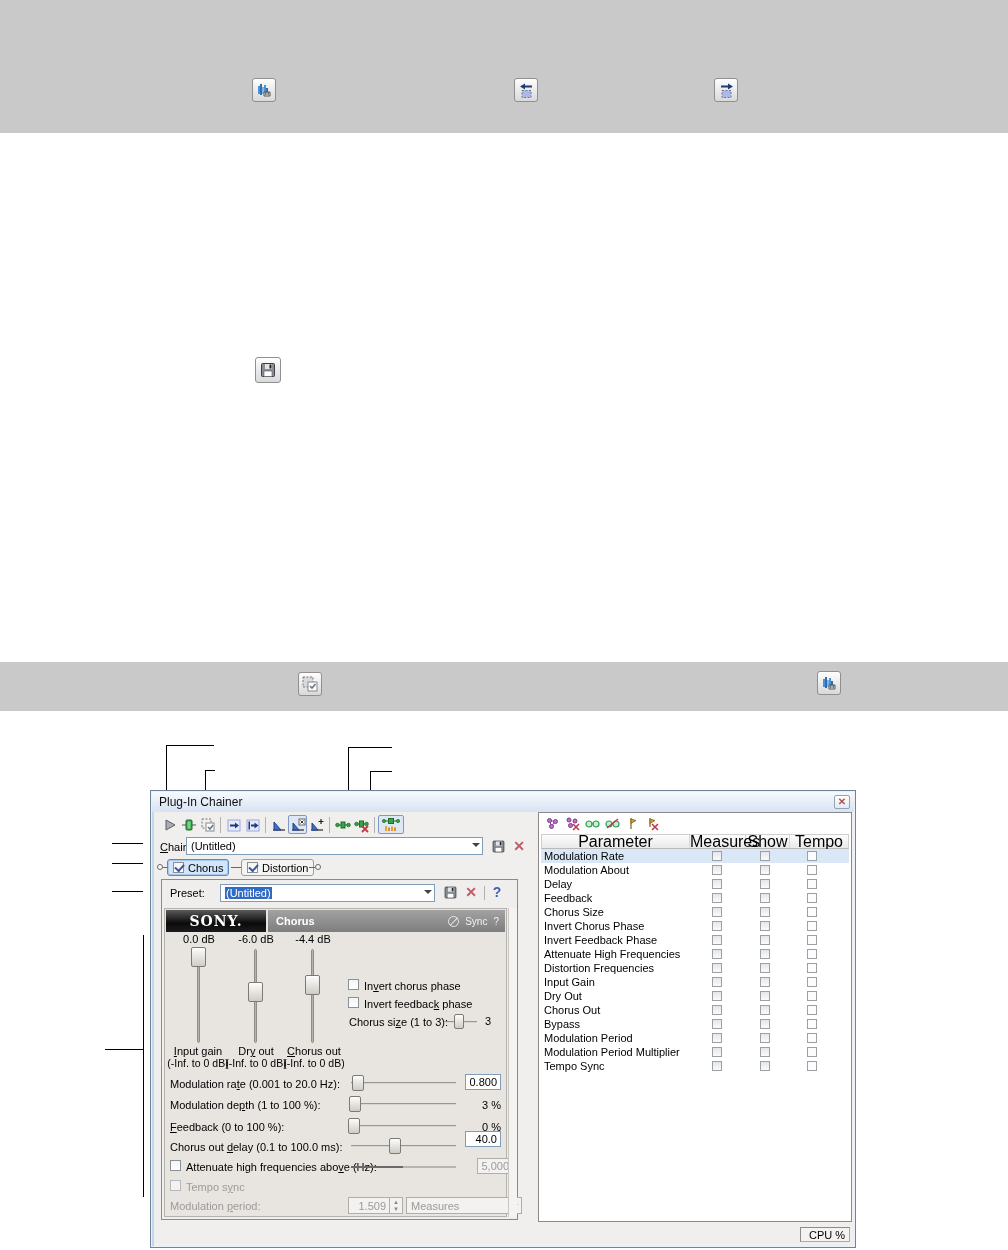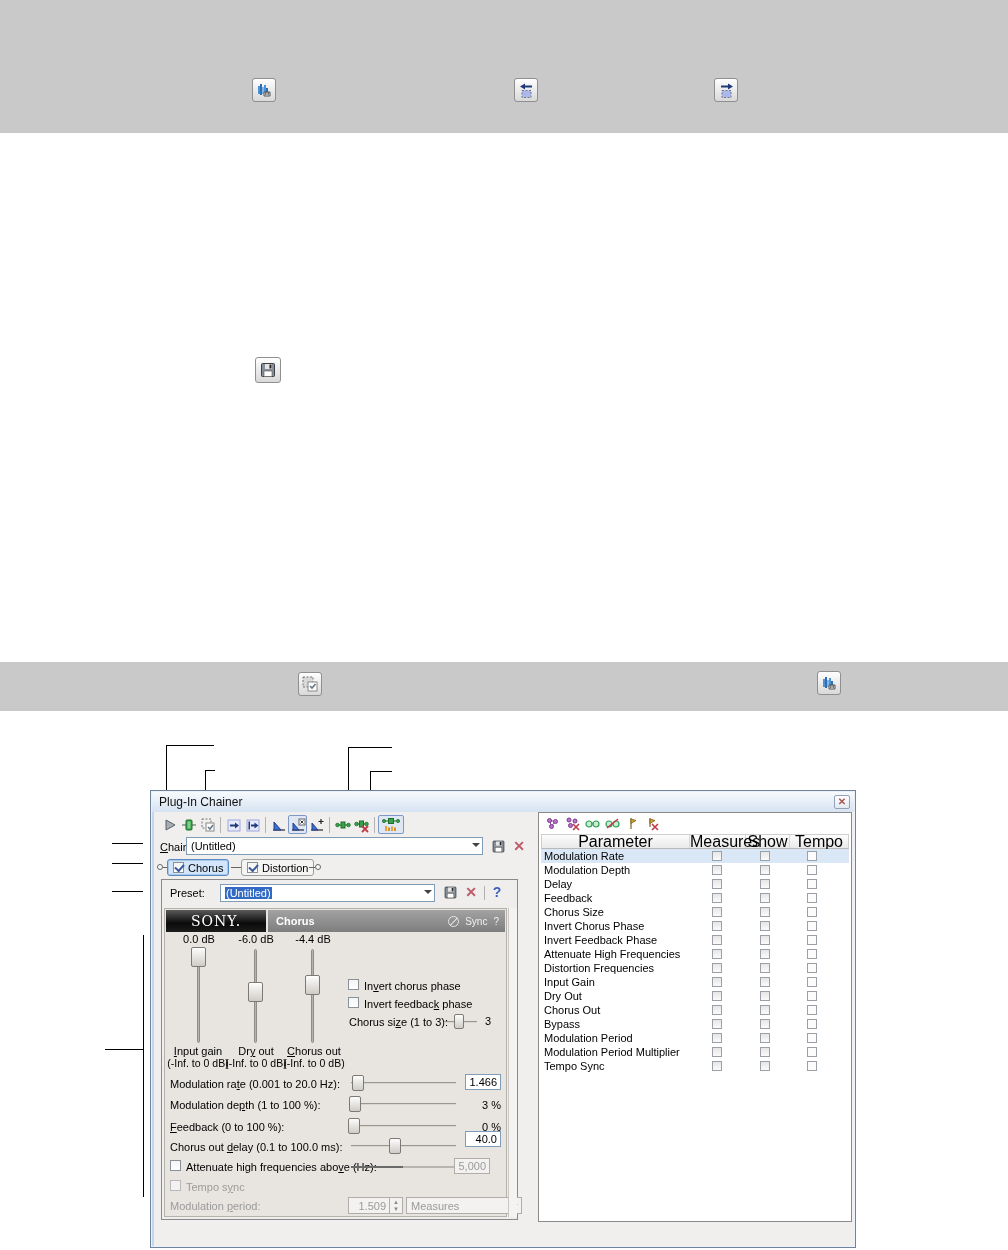--- a/index.html
+++ b/index.html
@@ -39,21 +39,21 @@
 .cb{width:11px;height:11px;border:1px solid #8a9097;background:linear-gradient(#f4f4f4,#fff);position:relative;flex:none}
 .cb.checked::after{content:"";position:absolute;left:1px;top:1px;width:7px;height:4px;border-left:2px solid #3a5a9a;border-bottom:2px solid #3a5a9a;transform:rotate(-48deg)}
 .cb.dis{border-color:#b8b8b8;background:#f2f2f2}
 
 .pane{position:absolute;left:7px;top:67px;width:357px;height:341px;background:#efeeec;border:1px solid #8a8a8a}
 .presetrow{position:absolute;left:0;top:0;width:355px;height:27px}
 .seltext{background:#316ac5;color:#fff;padding:0 1px}
 .pui{position:absolute;left:2px;top:28px;width:343px;height:309px;background:#e8e5e0;border:1px solid #b5b2ac}
 .scrollstrip{position:absolute;left:346px;top:28px;width:9px;height:309px;background:#f4f3f1;border-left:1px solid #c9c7c2}
 .sonybar{position:absolute;left:1px;top:1px;width:339px;height:22px;display:flex}
-.sonyblk{width:100px;background:linear-gradient(#5a5a5a,#0a0a0a 60%,#1c1c1c);color:#fff;display:flex;align-items:center;justify-content:center;font-family:"DejaVu Serif",serif;font-weight:normal;font-size:14px;letter-spacing:1px}
+.sonyblk{width:100px;background:linear-gradient(#5a5a5a,#0a0a0a 60%,#1c1c1c);color:#fff;display:flex;align-items:center;justify-content:center;font-family:"DejaVu Serif",serif;font-weight:bold;font-size:14px;letter-spacing:1px}
 .chorusblk{flex:1;background:linear-gradient(#a2a2a2,#7e7e7e);color:#fff;display:flex;align-items:center;padding-left:8px;font-weight:bold;font-size:11px;position:relative;margin-left:2px}
 .aboutwrap{position:absolute;right:6px;top:0;height:22px;display:flex;align-items:center;gap:6px;font-weight:normal;font-size:10px;color:#f0f0f0}
 .nosym{width:11px;height:11px;border:1px solid #e6e6e6;border-radius:50%;position:relative}
 .nosym::after{content:"";position:absolute;left:0;top:4px;width:10px;height:1px;background:#e6e6e6;transform:rotate(-45deg)}
 .vtrack{position:absolute;width:3px;background:#b6b3ae;border:1px solid #8f8c87;border-radius:2px}
 .vthumb{position:absolute;width:15px;height:20px;background:linear-gradient(#fdfdfd,#cfccc6);border:1px solid #7c7a75;border-radius:2px;box-shadow:inset 0 1px 0 #fff}
 .hthumb{position:absolute;width:12px;height:16px;background:linear-gradient(#fdfdfd,#cfccc6);border:1px solid #7c7a75;border-radius:2px}
 .htrack{position:absolute;height:2px;background:#9a978f;border-bottom:1px solid #d8d5cf}
 .slidelabel{position:absolute;text-align:center;font-size:11px}
 .range{font-size:10.5px}
@@ -349,42 +349,42 @@
           <span class="cb" style="position:absolute;left:183px;top:88px"></span>
           <span class="lbl" style="left:199px;top:89px">Invert feedbac<u>k</u> phase</span>
           <span class="lbl" style="left:184px;top:107px">Chorus si<u>z</u>e (1 to 3):</span>
           <div class="htrack" style="left:279px;top:112px;width:33px"></div>
           <div class="hthumb" style="left:289px;top:105px;width:10px;height:15px"></div>
           <span class="lbl" style="left:320px;top:106px">3</span>
 
           <span class="lbl" style="left:5px;top:169px">Modulation ra<u>t</u>e (0.001 to 20.0 Hz):</span>
           <div class="htrack" style="left:186px;top:173px;width:105px"></div>
           <div class="hthumb" style="left:187px;top:166px"></div>
-          <div class="valbox" style="left:300px;top:165px">1.466</div>
+          <div class="valbox" style="left:300px;top:165px">0.800</div>
 
           <span class="lbl" style="left:5px;top:190px">Modulation de<u>p</u>th (1 to 100 %):</span>
           <div class="htrack" style="left:186px;top:194px;width:105px"></div>
           <div class="hthumb" style="left:184px;top:187px"></div>
           <span class="valtext" style="left:296px;top:190px">3 %</span>
 
           <span class="lbl" style="left:5px;top:212px"><u>F</u>eedback (0 to 100 %):</span>
           <div class="htrack" style="left:186px;top:216px;width:105px"></div>
           <div class="hthumb" style="left:183px;top:209px"></div>
           <span class="valtext" style="left:296px;top:212px">0 %</span>
 
           <span class="lbl" style="left:5px;top:232px">Chorus out <u>d</u>elay (0.1 to 100.0 ms):</span>
           <div class="htrack" style="left:186px;top:236px;width:105px"></div>
           <div class="hthumb" style="left:224px;top:229px"></div>
           <div class="valbox" style="left:300px;top:222px">40.0</div>
 
           <span class="cb" style="position:absolute;left:5px;top:251px"></span>
           <span class="lbl" style="left:21px;top:252px">Attenuate high frequencies abo<u>v</u>e (Hz):</span>
           <div style="position:absolute;left:186px;top:257px;width:52px;height:2px;background:#6a6a6a"></div>
           <div style="position:absolute;left:238px;top:257px;width:53px;height:2px;background:#b8b5af"></div>
-          <div class="valbox dis" style="left:289px;top:249px">5,000</div>
+          <div class="valbox dis" style="left:312px;top:249px">5,000</div>
 
           <span class="cb dis" style="position:absolute;left:5px;top:271px"></span>
           <span class="lbl gray" style="left:21px;top:272px">Tempo s<u>y</u>nc</span>
 
           <span class="lbl gray" style="left:5px;top:291px">Modulation <u>p</u>eriod:</span>
           <div class="spin" style="left:183px;top:288px;width:55px">
             <span class="num">1.509</span>
             <span class="spincol">▲<br>▼</span>
           </div>
           <div class="ddown" style="left:241px;top:288px;width:116px">
@@ -437,21 +437,21 @@
             <span class="ph-e">Tempo</span>
           </div>
           <div>
               <div class="prow sel">
                 <span class="pname">Modulation Rate</span>
                 <span class="pcb a"></span>
                 <span class="pcb s"></span>
                 <span class="pcb e"></span>
               </div>
               <div class="prow">
-                <span class="pname">Modulation Depth</span>
+                <span class="pname">Modulation About</span>
                 <span class="pcb a"></span>
                 <span class="pcb s"></span>
                 <span class="pcb e"></span>
               </div>
               <div class="prow">
                 <span class="pname">Delay</span>
                 <span class="pcb a"></span>
                 <span class="pcb s"></span>
                 <span class="pcb e"></span>
               </div>
@@ -530,16 +530,19 @@
               <div class="prow">
                 <span class="pname">Tempo Sync</span>
                 <span class="pcb a"></span>
                 <span class="pcb s"></span>
                 <span class="pcb e"></span>
               </div>
             </div>
         </div>
       </div>
 
+      <div class="statusbar">
+        <div class="cpubox">CPU %</div>
+      </div>
 
     </div>
   </div>
 </div>
 
 </body></html>

